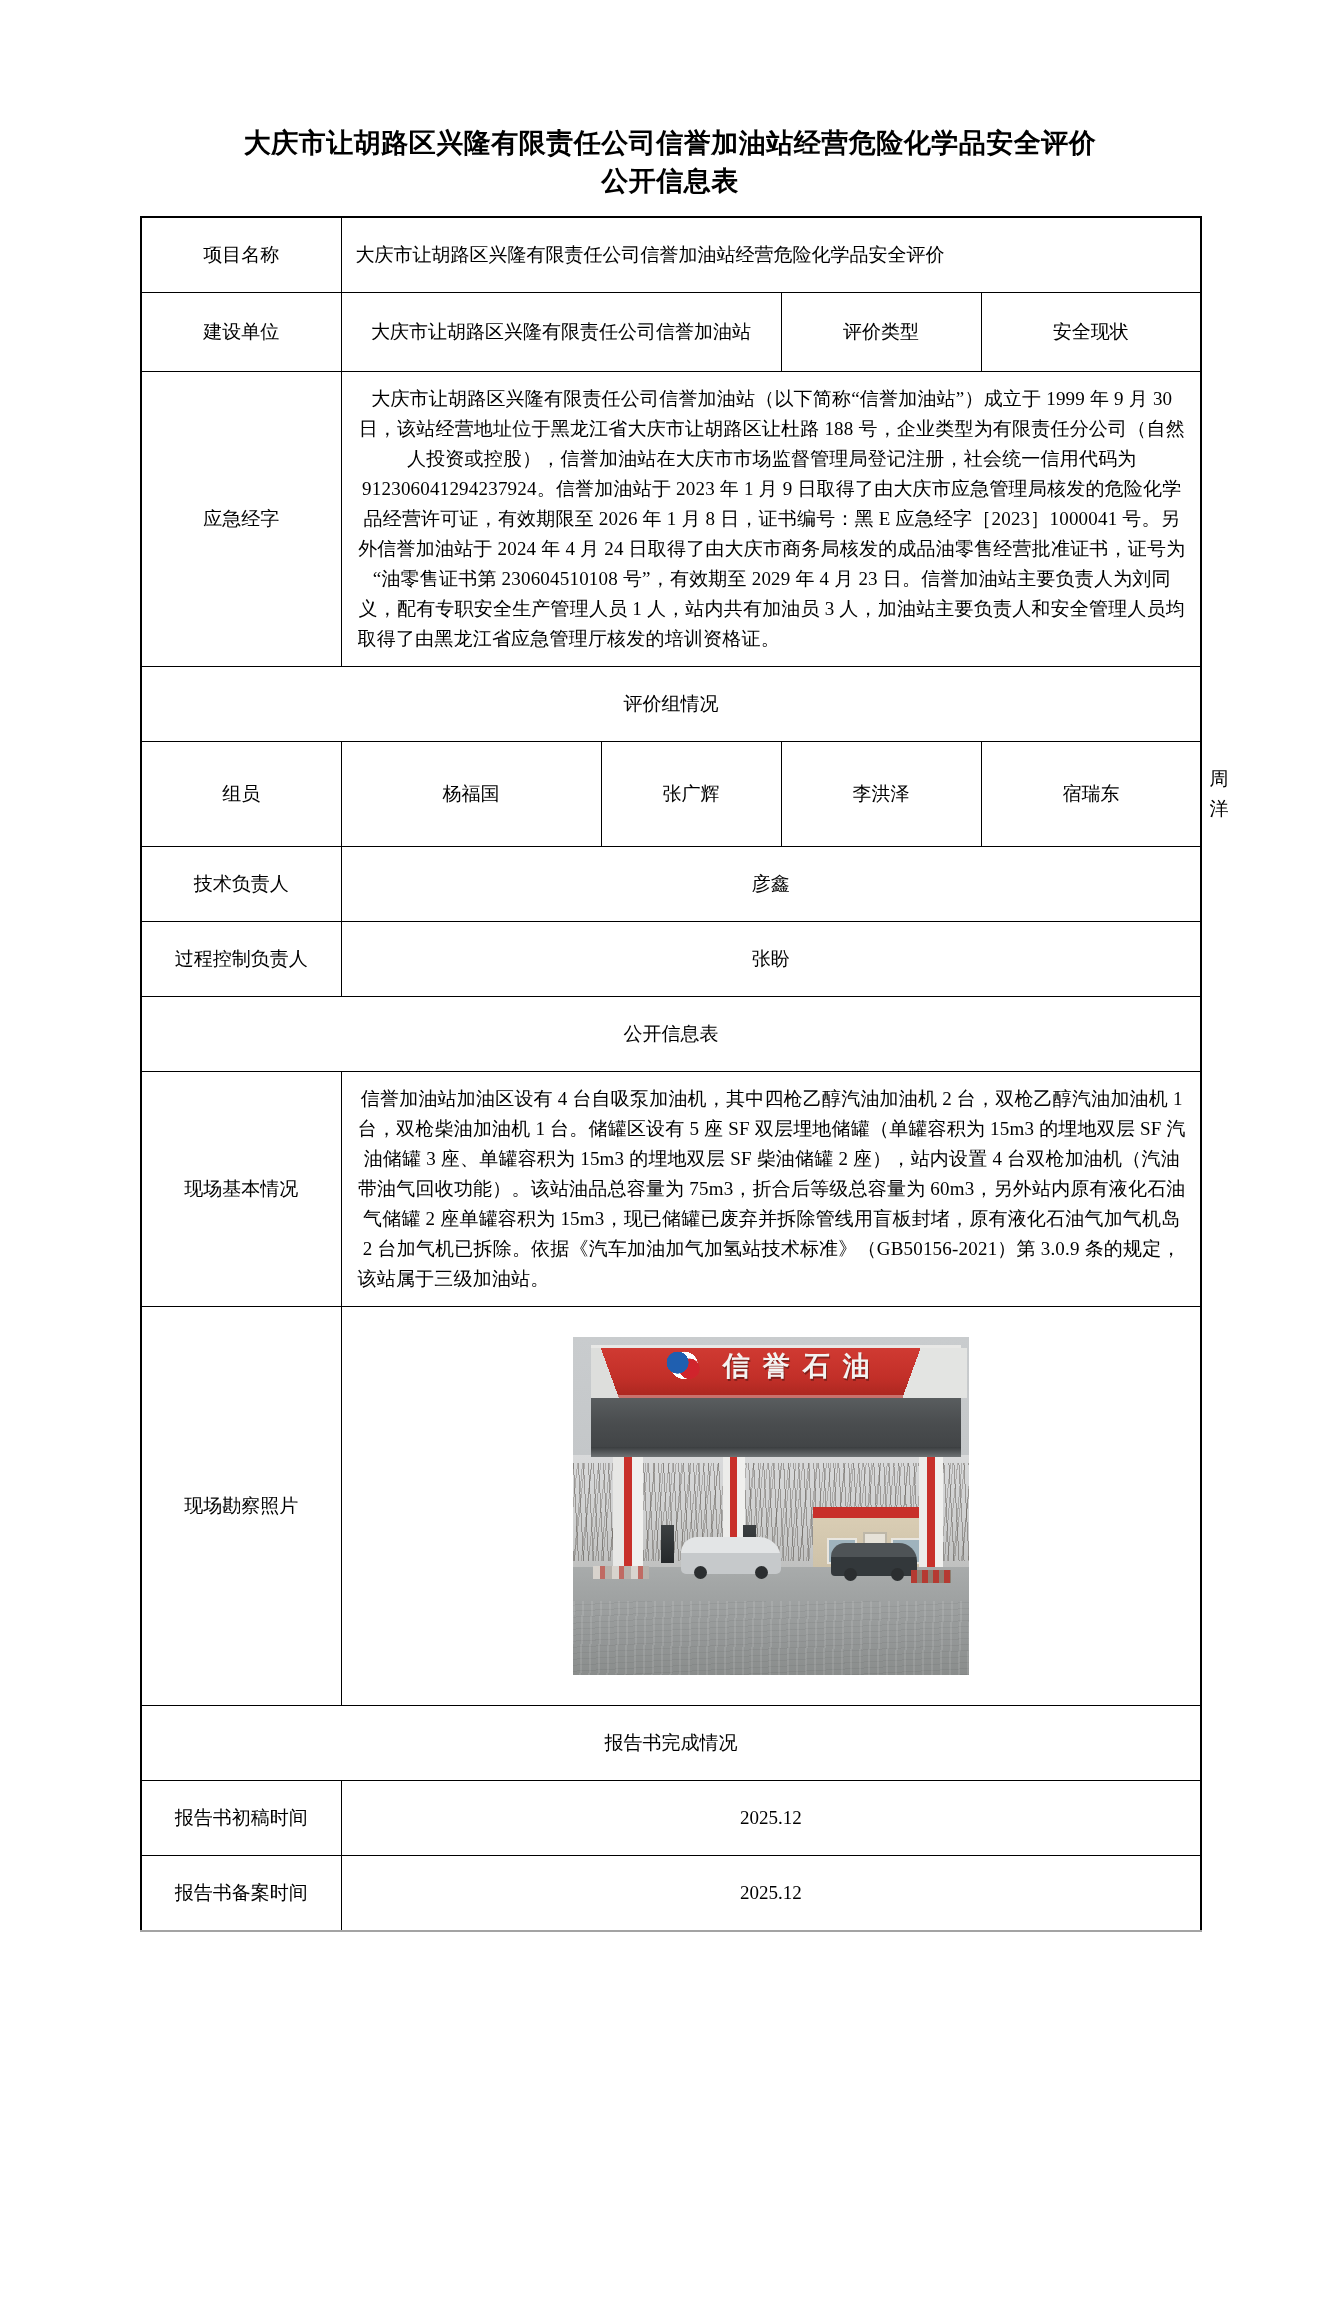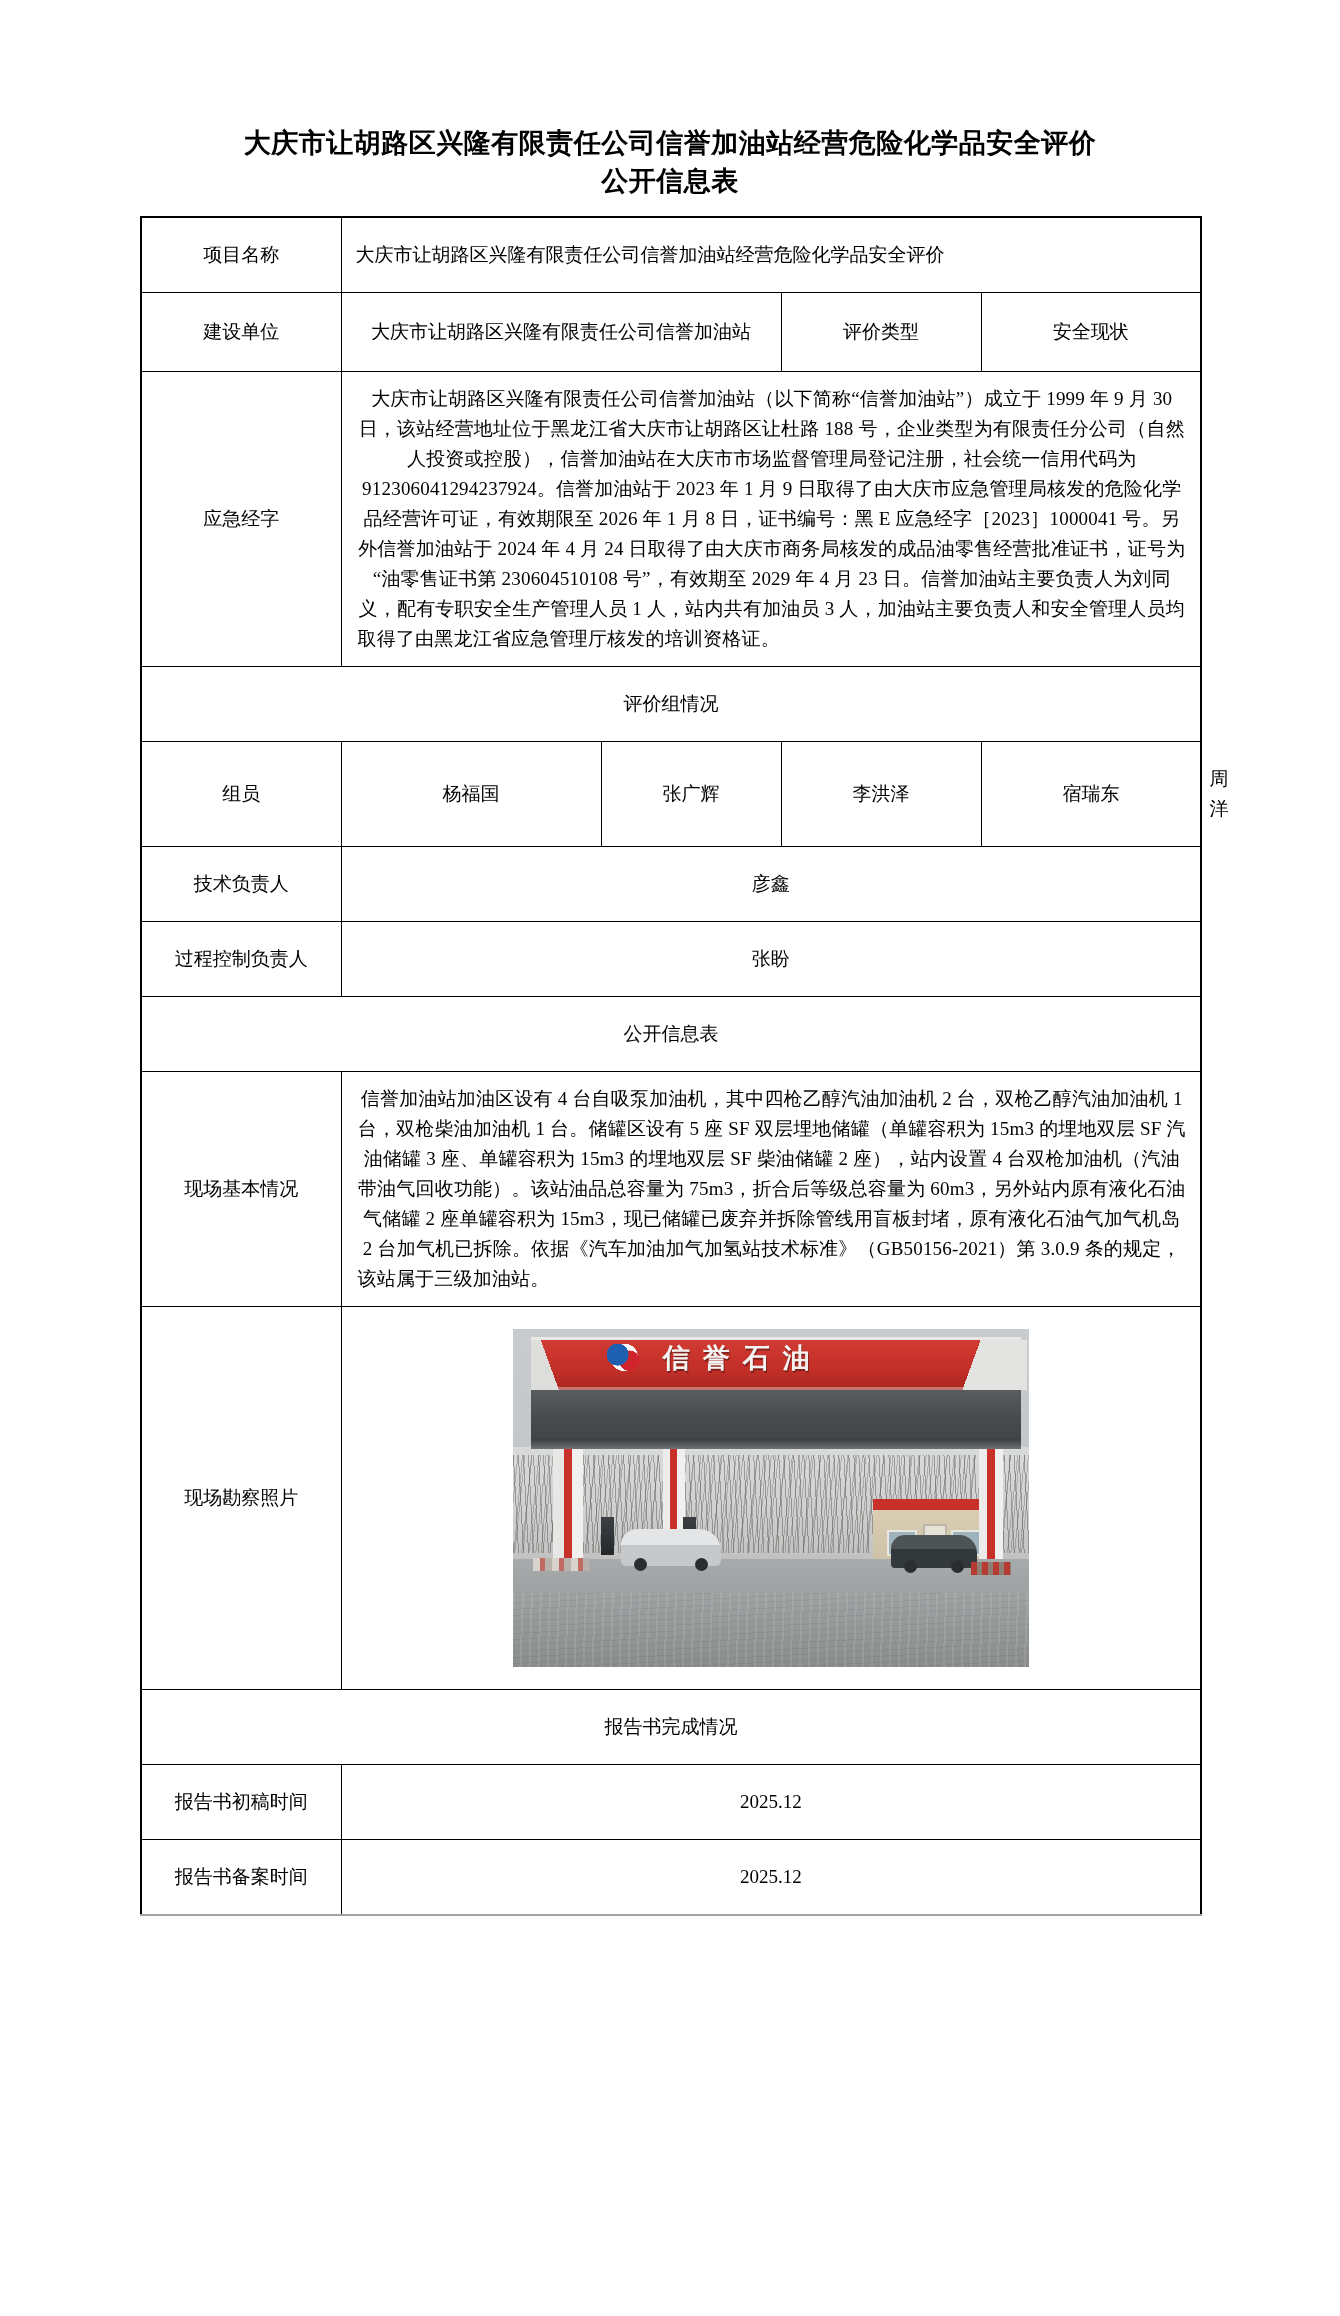--- a/index.html
+++ b/index.html
@@ -77,23 +77,23 @@
 
   td.photo-cell {
     padding: 14px 0 14px 0 !important;
     text-align: center;
     vertical-align: middle;
   }
 
   
   .photo {
     position: relative;
-    width: 516px;
+    width: 396px;
     height: 338px;
-    margin: 8px auto;
+    margin: 16px auto;
     overflow: hidden;
     background: linear-gradient(#c9ccce 0%, #c3c6c8 42%, #b9bcbd 60%, #a9acad 100%);
   }
   
   .ph-sky {
     position: absolute; left: 0; right: 0; top: 118px; height: 112px;
     background: linear-gradient(#d9dadb 0%, #cfd0d0 55%, #c0c1c0 100%);
   }
   
   .ph-trees {

